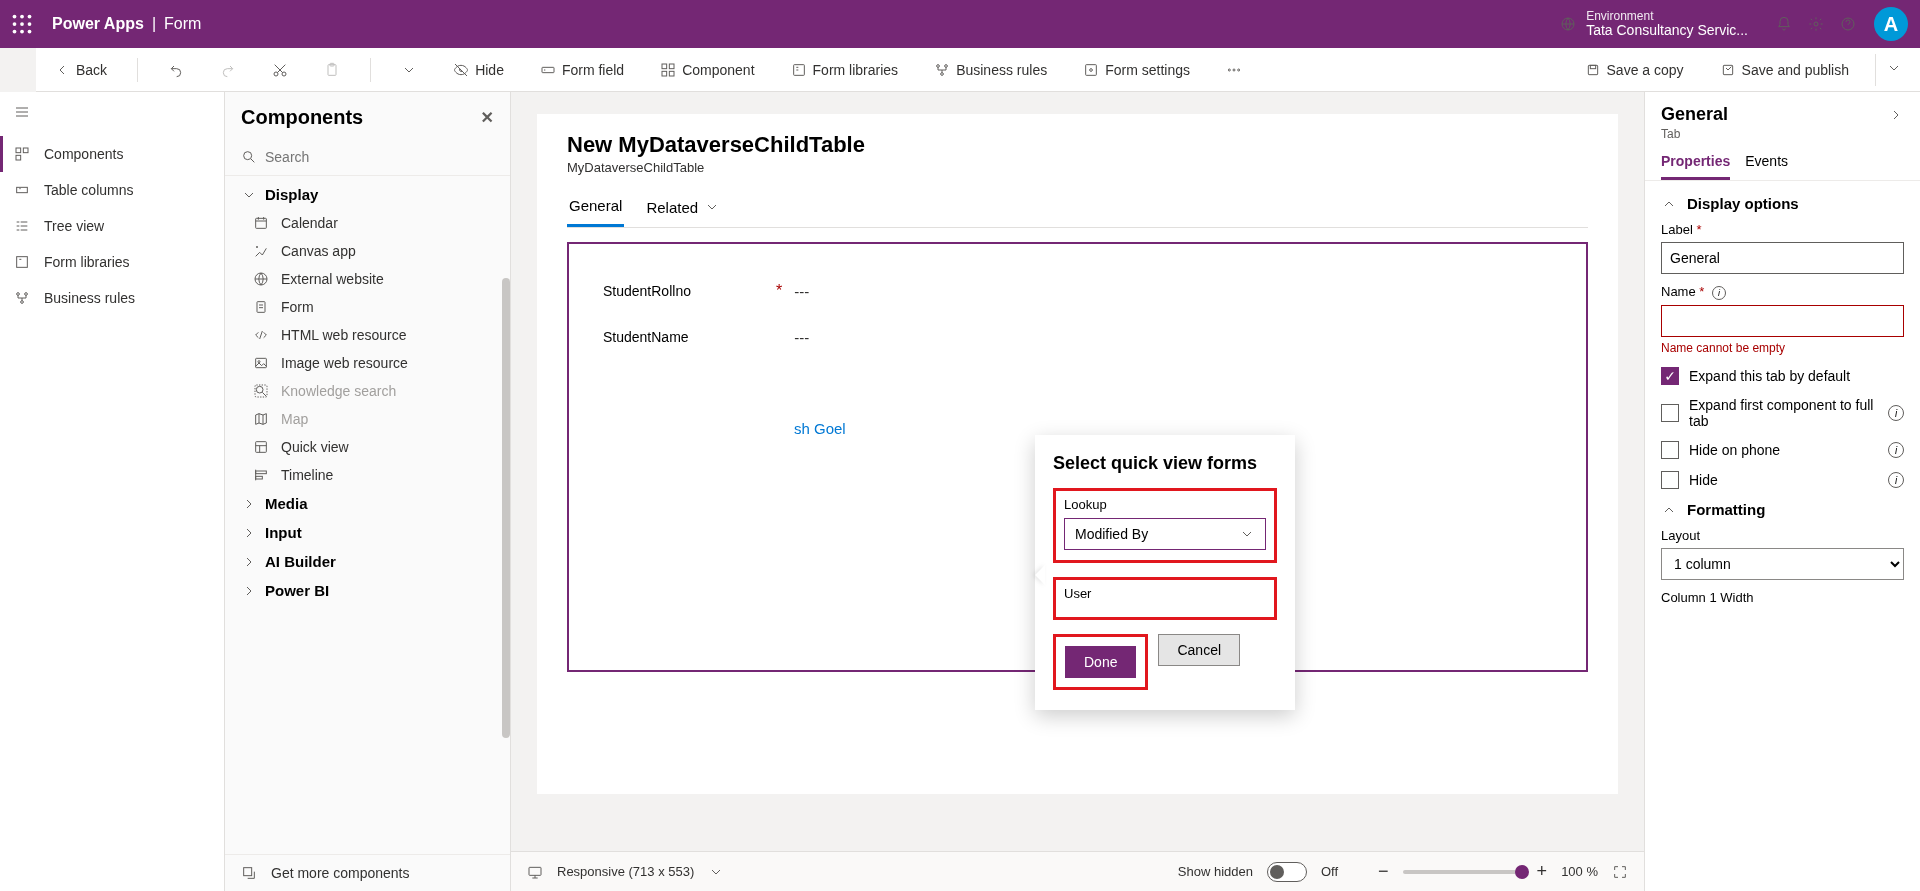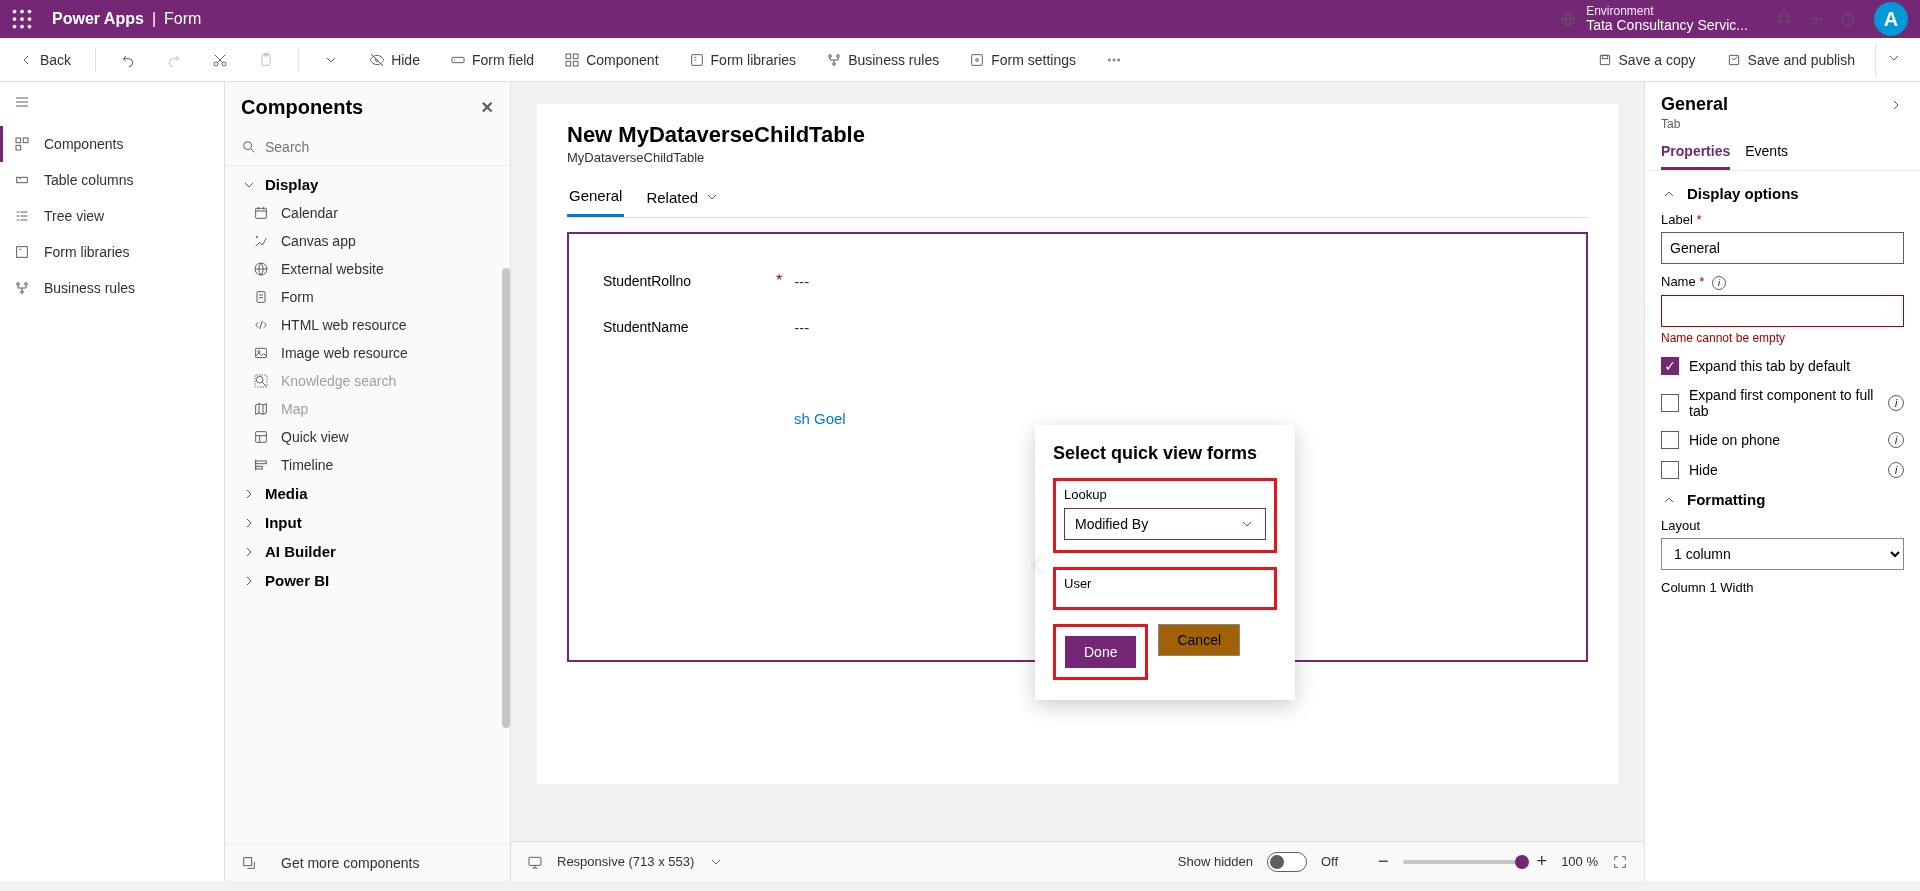--- a/index.html
+++ b/index.html
@@ -1,32 +1,32 @@
 <!DOCTYPE html>
 <html><head>
 <meta charset="utf-8">
 <style>
 * { box-sizing: border-box; margin: 0; padding: 0; font-family: "Segoe UI", Arial, sans-serif; }
 body { background: #f3f2f1; overflow: hidden; width: 1920px; height: 891px; position: relative; }
 
 
-.header { background: #742774; height: 38px; display: flex; align-items: center; color: #fff; padding: 0 12px; }
+.header { background: #742774; height: 48px; display: flex; align-items: center; color: #fff; padding: 0 12px; }
 .header .waffle { width: 20px; height: 20px; margin-right: 20px; display:flex; align-items:center; justify-content:center; cursor:pointer; }
 .header .brand { font-size: 16px; font-weight: 600; }
 .header .brand-sep { margin: 0 8px; font-weight:400; }
 .header .spacer { flex: 1; }
 .header .env { display:flex; align-items:center; gap:10px; margin-right: 20px; }
 .header .env-text { line-height:1.1; }
 .header .env-label { font-size: 12px; opacity:0.9; }
 .header .env-name { font-size: 14px; }
 .header .hicon { width: 32px; display:flex; align-items:center; justify-content:center; color:#fff; cursor:pointer; }
 .header .avatar { width: 34px; height:34px; border-radius:50%; background:#0099d8; display:flex; align-items:center; justify-content:center; font-weight:700; font-size:20px; margin-left:10px; cursor:pointer; }
 
 
-.cmdbar { height: 44px; background:#fff; border-bottom:1px solid #e1dfdd; display:flex; align-items:center; padding:0 8px; gap:10px; }
+.cmdbar { height: 44px; background:#fff; border-bottom:1px solid #e1dfdd; display:flex; align-items:center; padding:0 8px; gap:16px;margin-left:36px; }
 .cmdbar .cmd { display:flex; align-items:center; gap:6px; padding:6px 10px; font-size:14px; color:#323130; cursor:pointer; border-radius:2px; }
 .cmdbar .divider { width:1px; height:24px; background:#e1dfdd; margin:0 4px; }
 .cmdbar .spacer { flex:1; }
 .cmdbar svg { width:16px; height:16px; }
 .cmdbar .chev { border-left:1px solid #e1dfdd; padding:6px 10px; cursor:pointer; }
 
 
 .main { display:flex; height: calc(891px - 48px - 44px); }
 .leftnav { width:225px; background:#fff; border-right:1px solid #e1dfdd; }
 .leftnav .ham { padding:12px 14px; cursor:pointer; }
@@ -36,21 +36,21 @@
 
 .comp-panel { width:286px; background:#fafafa; border-right:1px solid #e1dfdd; display:flex; flex-direction:column; position:relative; }
 .comp-panel .title { display:flex; align-items:center; justify-content:space-between; padding:14px 16px; font-size:20px; font-weight:600; }
 .comp-panel .close { cursor:pointer; font-size:16px; color:#605e5c; }
 .comp-panel .search { display:flex; align-items:center; gap:8px; padding:6px 16px 10px 16px; color:#605e5c; border-bottom:1px solid #edebe9; }
 .comp-panel .search input { border:none; outline:none; background:transparent; font-size:14px; flex:1; }
 .comp-panel .scroll { flex:1; overflow:auto; padding:4px 0; }
 .comp-panel .group { display:flex; align-items:center; gap:8px; padding:6px 16px; font-size:15px; font-weight:600; cursor:pointer; }
 .comp-panel .leaf { display:flex; align-items:center; gap:12px; padding:6px 16px 6px 28px; font-size:14px; color:#323130; cursor:pointer; }
 .comp-panel .leaf.dim { color:#a19f9d; }
-.comp-panel .footer { border-top:1px solid #edebe9; padding:10px 16px; display:flex; align-items:center; gap:24px; font-size:14px; color:#323130; cursor:pointer; }
+.comp-panel .footer { border-top:1px solid #edebe9; padding:10px 16px; display:flex; align-items:center; gap:14px; font-size:14px; color:#323130; cursor:pointer; }
 .comp-panel .scrollthumb { position:absolute; right:0; top:186px; width:8px; height:460px; background:#c8c6c4; border-radius:4px; }
 
 
 .canvas { flex:1; background:#f3f2f1; position:relative; overflow:hidden; }
 .formcard { background:#fff; margin:22px 26px; min-height:680px; padding:18px 30px; position:relative; }
 .formcard .ftitle { font-size:22px; font-weight:600; }
 .formcard .fsub { font-size:13px; color:#323130; margin-top:2px; }
 .formcard .tabs { display:flex; gap:20px; margin-top:14px; border-bottom:1px solid #e1dfdd; }
 .formcard .tab { padding:8px 2px 10px 2px; font-size:15px; cursor:pointer; display:flex; align-items:center; gap:6px; }
 .formcard .tab.active { border-bottom:3px solid #0078d4; font-weight:400; }
@@ -64,21 +64,21 @@
 
 .popover { position:absolute; left:524px; top:343px; width:260px; background:#fff; box-shadow:0 6px 20px rgba(0,0,0,0.2); padding:18px 18px 20px 18px; z-index:10; }
 .popover:before { content:""; position:absolute; left:-10px; top:130px; border:10px solid transparent; border-right-color:#fff; filter:drop-shadow(-2px 0 2px rgba(0,0,0,0.1)); }
 .popover h3 { font-size:18px; font-weight:600; margin-bottom:14px; }
 .popover .field { margin-bottom:14px; border:3px solid #e1171e; padding:4px 8px 10px 8px; }
 .popover .flabel { font-size:13px; margin:2px 0 6px 0; }
 .popover .select { border:1px solid #8a8886; height:32px; display:flex; align-items:center; justify-content:space-between; padding:0 10px; font-size:14px; cursor:pointer; background:#fff; }
 .popover .select.sel1 { border:1px solid #742774; }
 .popover .btnrow { display:flex; gap:10px; }
 .popover .btnwrap { border:3px solid #e1171e; padding:9px; display:inline-block; }
-.popover .btn { height:32px; padding:0 18px; font-size:14px; cursor:pointer; border:1px solid #8a8886; background:#a16207; }
+.popover .btn { height:32px; padding:0 18px; font-size:14px; cursor:pointer; border:1px solid #8a8886; background:#e5e5e5; }
 .popover .btn.primary { background:#742774; color:#fff; border-color:#742774; }
 
 
 .canvasbar { position:absolute; left:0; right:0; bottom:0; height:40px; background:#faf9f8; border-top:1px solid #e1dfdd; display:flex; align-items:center; padding:0 16px; gap:14px; font-size:13px; color:#323130; }
 .canvasbar .spacer { flex:1; }
 .toggle { width:40px; height:20px; border-radius:10px; background:#fff; border:1px solid #605e5c; position:relative; cursor:pointer; }
 .toggle .knob { position:absolute; left:2px; top:2px; width:14px; height:14px; border-radius:50%; background:#605e5c; }
 .slider { width:120px; height:4px; background:#c8c6c4; position:relative; border-radius:2px; }
 .slider .sknob { position:absolute; right:-6px; top:-5px; width:14px; height:14px; border-radius:50%; background:#742774; border:2px solid #742774; }
 

